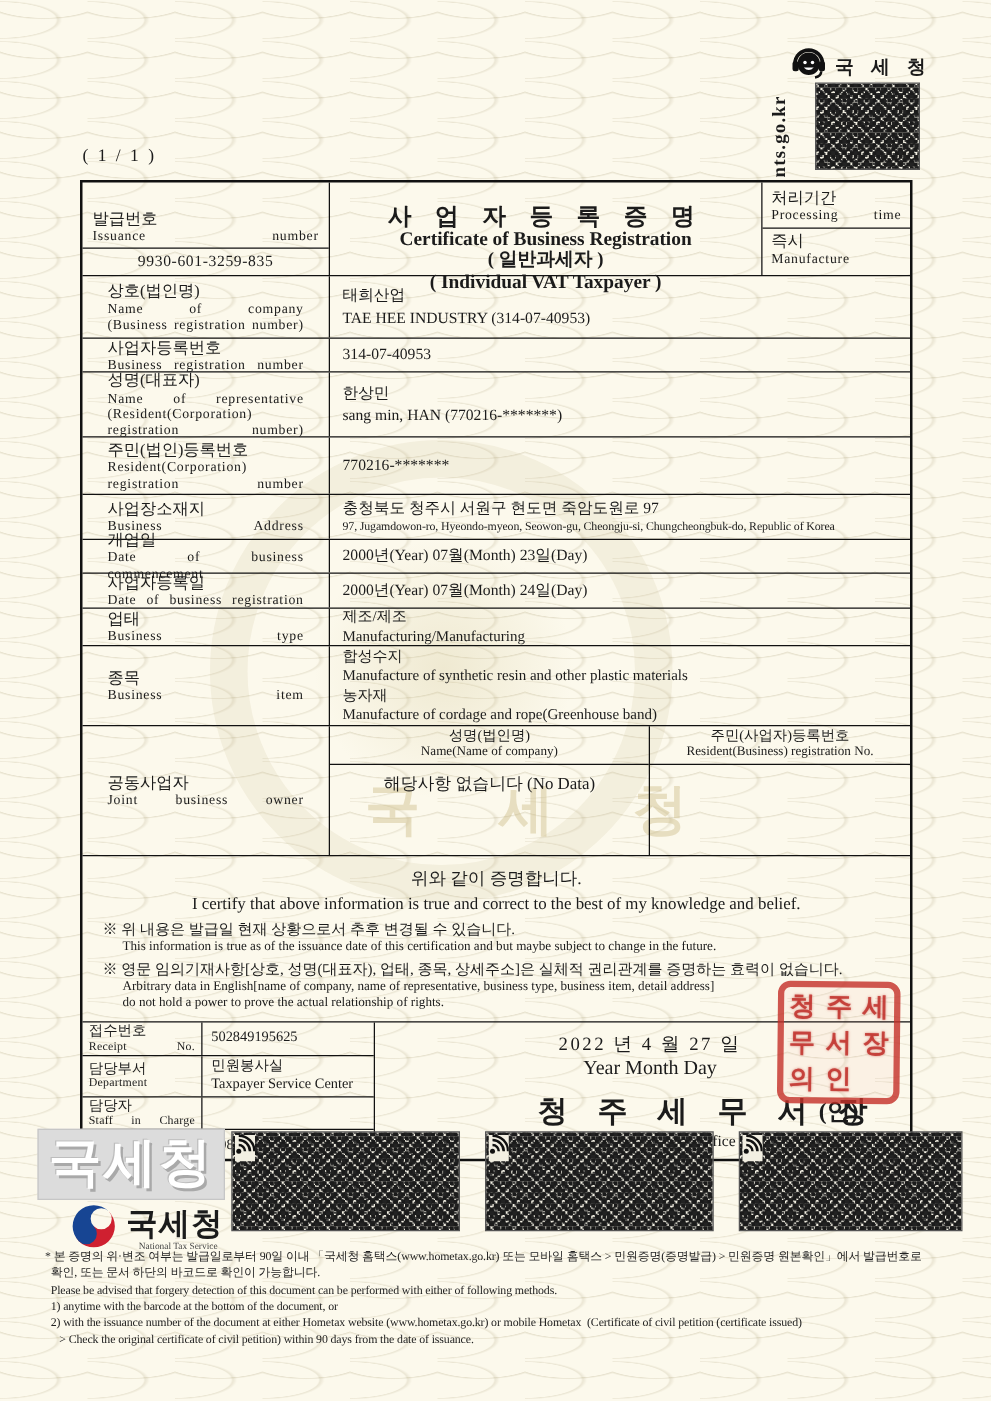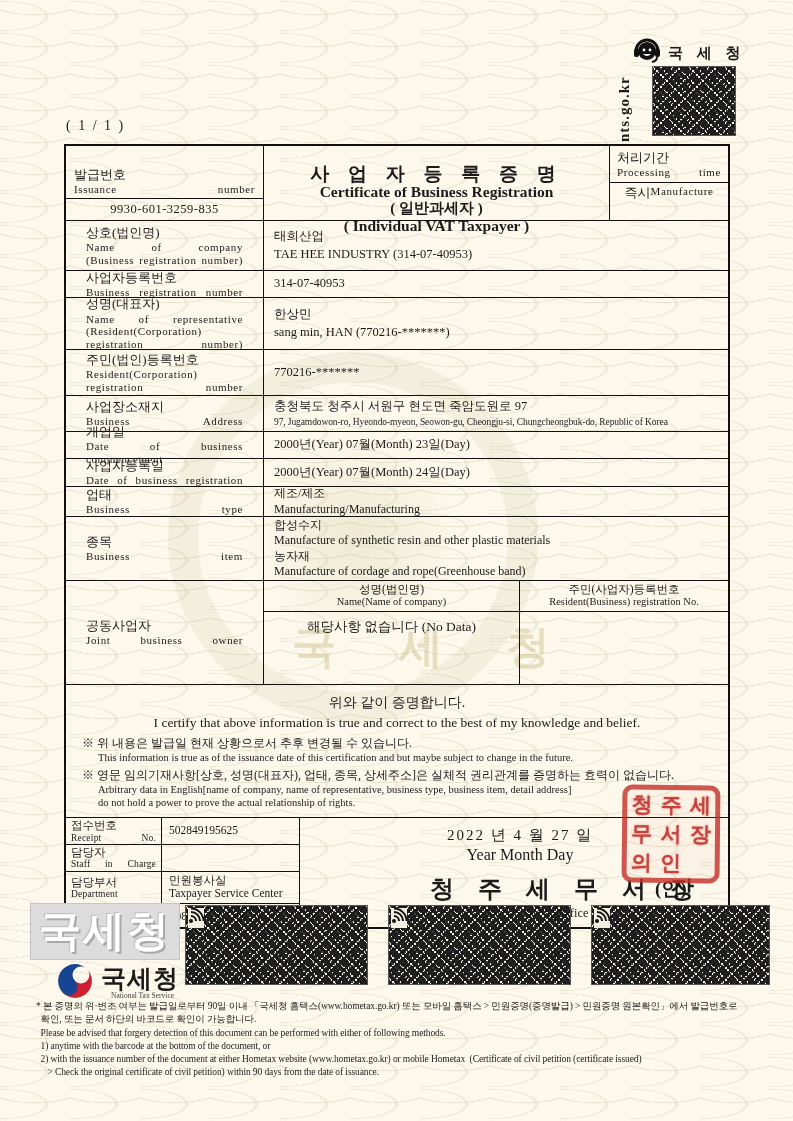--- a/index.html
+++ b/index.html
@@ -39,21 +39,21 @@
   .hd { display:flex; height:74px; }
   .hd-left { width:198px; border-right:1px solid #111; display:flex; flex-direction:column; }
   .hd-left-label { height:37px; border-bottom:1px solid #111; padding:2px 8px; display:flex; flex-direction:column; justify-content:flex-end;margin-top:16px; }
   .hd-left-value { flex:1; display:flex; align-items:center; justify-content:center; font-size:12.5px; letter-spacing:.5px; }
   .hd-title { flex:1; border-right:1px solid #111; text-align:center; padding-top:18px; }
   .t-ko { font-size:19px; font-weight:bold; letter-spacing:7px; line-height:19px; }
   .t-en { font-size:15.5px; font-weight:bold; line-height:17px; }
   .t-sub { font-size:15px; font-weight:bold; line-height:17px; }
   .hd-right { width:118px; display:flex; flex-direction:column; }
   .hd-right-label { height:37px; border-bottom:1px solid #111; padding:2px 7px; display:flex; flex-direction:column; justify-content:center; }
-  .hd-right-value { flex:1; padding:2px 7px; display:flex; flex-direction:row; justify-content:center; }
+  .hd-right-value { flex:1; padding:2px 7px; display:flex; flex-direction:column; }
   .lbl-ko { font-size:13px; text-align:justify; text-align-last:justify; line-height:1.25; }
   .lbl-en { font-size:11px; letter-spacing:.6px; text-align:justify; text-align-last:justify; line-height:1.15; white-space:pre-line; }
   .irow { display:flex; border-top:1px solid #111; }
   .lbl { width:198px; border-right:1px solid #111; padding:2px 20px; display:flex; flex-direction:column; justify-content:center; }
   .val { flex:1; padding:2px 10px; display:flex; flex-direction:column; justify-content:center;
     font-size:12.5px; line-height:1.42; white-space:pre-line; }
   .val-tight { line-height:1.26; font-size:12px; }
   .addr-ko { font-size:12.5px; }
   .addr-en { font-size:9.5px; letter-spacing:-.1px; }
   
@@ -281,32 +281,32 @@
       <div class="receipt">
         <div class="rrow">
           <div class="rlbl">
               <div class="rlbl-ko">접수번호</div>
             <div class="rlbl-en">Receipt No.</div>
             </div>
           <div class="rval">502849195625</div>
         </div>
         <div class="rrow">
           <div class="rlbl">
-              <div class="rlbl-ko">담당자</div>
-            <div class="rlbl-en">Staff in Charge</div>
-            </div>
-          <div class="rval"></div>
-        </div>
-        <div class="rrow">
-          <div class="rlbl">
               <div class="rlbl-ko">담당부서</div>
             <div class="rlbl-en">Department</div>
             </div>
           <div class="rval">민원봉사실
 Taxpayer Service Center</div>
+        </div>
+        <div class="rrow">
+          <div class="rlbl">
+              <div class="rlbl-ko">담당자</div>
+            <div class="rlbl-en">Staff in Charge</div>
+            </div>
+          <div class="rval"></div>
         </div>
         <div class="rrow">
           <div class="rlbl">
               <div class="rlbl-ko">연락처</div>
             <div class="rlbl-en">Telephone No.</div>
             </div>
           <div class="rval">+082-43-230-9223</div>
         </div>
       </div>
       <div class="sig">

